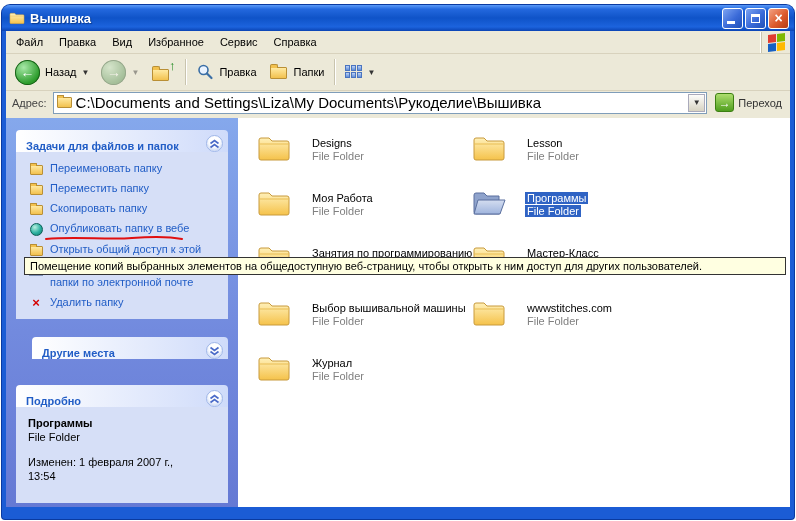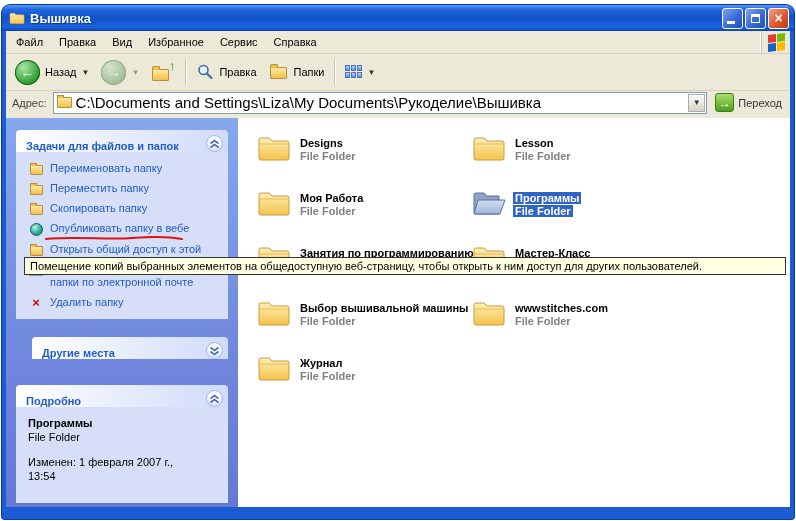--- a/index.html
+++ b/index.html
@@ -126,21 +126,21 @@
   .task.publish .task-label { }
   .red-underline { position:absolute; left:16px; top:13px; pointer-events:none; }
   .details-body .det-name { font-weight:bold; color:#000; margin-bottom:2px; }
   .details-body .det-type { color:#000; margin-bottom:12px; }
   .details-body .det-mod { color:#000; width:150px; line-height:14px; }
   .details-body { min-height:96px; }
   
   .content { flex:1; background:#fff; overflow:hidden; }
   .files { display:grid; grid-template-columns:215px 215px; grid-auto-rows:55px;
     padding:16px 0 0 19px; }
-  .file-item { display:flex; gap:7px; align-items:flex-start; cursor:default;font-weight:bold; }
+  .file-item { display:flex; gap:19px; align-items:flex-start; cursor:default; }
   .fico { flex:none; position:relative; }
   .fico svg { width:34px; height:28px; display:block; }
   .ftext { display:flex; flex-direction:column; gap:1px; padding-top:3px; }
   .fname { color:#000; white-space:nowrap; padding:0 2px; width:max-content; }
   .ftype { color:#808080; padding:0 2px; width:max-content; }
   .file-item.selected .fname, .file-item.selected .ftype {
     background:#2f63c4; color:#fff; }
   
   .tooltip { position:absolute; left:22px; right:8px; top:252px; z-index:50;
     background:#ffffe1; border:1px solid #333; padding:2px 5px;

